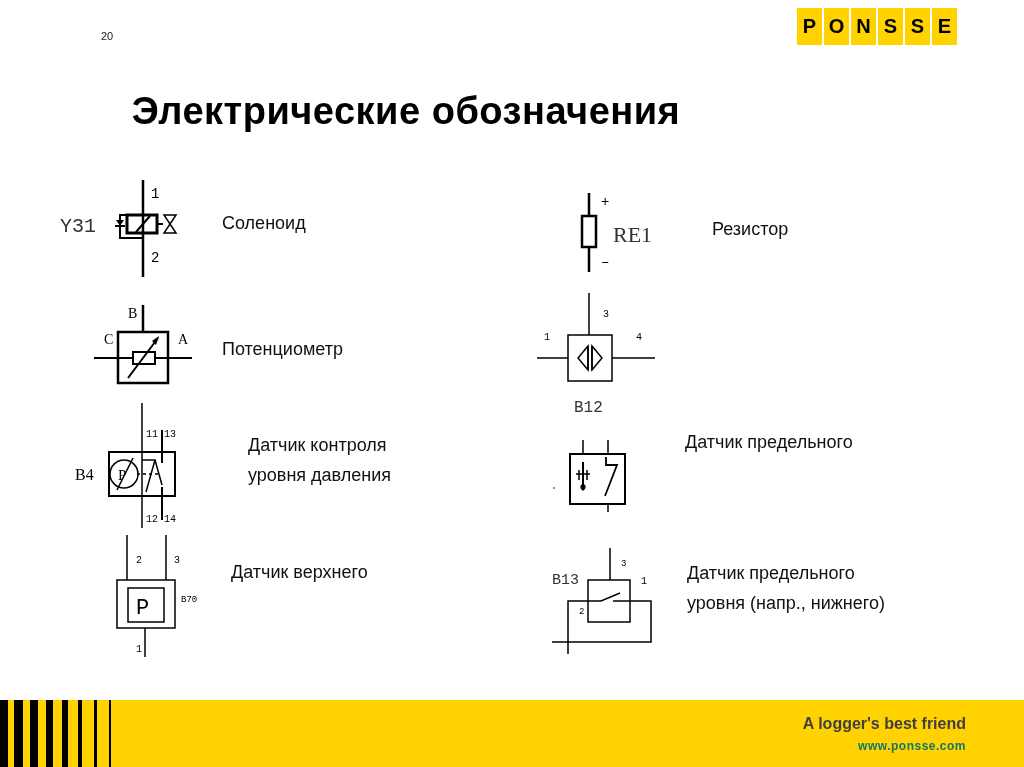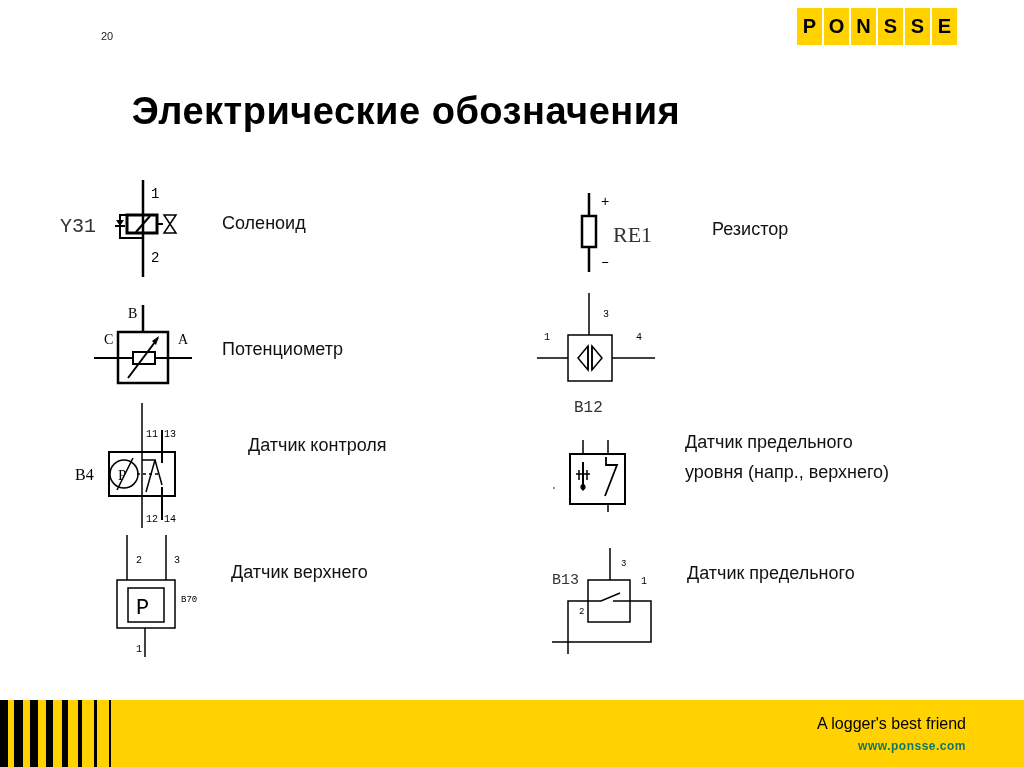--- a/index.html
+++ b/index.html
@@ -6,21 +6,21 @@
   body{width:1024px;height:767px;position:relative;overflow:hidden;font-family:"Liberation Sans",sans-serif;color:#000;}
   .abs{position:absolute;}
   .page-num{left:101px;top:30px;font-size:11px;color:#222;}
   .logo{left:797px;top:8px;display:flex;gap:2px;}
   .logo span{display:block;width:25px;height:37px;background:#ffd200;font-weight:bold;font-size:20px;line-height:37px;text-align:center;color:#000;letter-spacing:0;}
   .title{left:0;width:812px;top:90px;text-align:center;font-size:38px;font-weight:bold;letter-spacing:0.5px;}
   .label{font-size:18px;line-height:30px;color:#111;}
   svg{position:absolute;overflow:visible;}
   .footer{left:0;top:700px;width:1024px;height:67px;background:#ffd200;}
   .stripe{position:absolute;top:0;height:67px;background:#000;}
-  .slogan{right:58px;top:715px;font-size:16px;font-weight:normal;color:#000000;}
+  .slogan{right:58px;top:715px;font-size:16px;font-weight:bold;color:#404040;}
   .url{right:58px;top:739px;font-size:12px;font-weight:bold;color:#0f766e;letter-spacing:0.5px;}
 </style>
 </head>
 <body>
 
 <div class="abs page-num">20</div>
 
 <div class="abs logo">
   <span>P</span>
   <span>O</span>
@@ -106,37 +106,37 @@
     <line x1="80" y1="60" x2="87" y2="85"></line>
     <line x1="62" y1="74" x2="85" y2="74" stroke-dasharray="3,3"></line>
   </g>
   <text x="43" y="80" font-family="Liberation Serif, serif" font-size="15" fill="#000">P</text>
   <text x="0" y="80" font-family="Liberation Serif, serif" font-size="16" fill="#000">B4</text>
   <text x="71" y="37" font-family="Liberation Mono, monospace" font-size="10" fill="#000">11 13</text>
   <text x="71" y="122" font-family="Liberation Mono, monospace" font-size="10" fill="#000">12 14</text>
 </svg>
 <div class="abs label" style="left:232px;top:430px;margin-left:16px;">
   <div>Датчик контроля</div>
+  <div>уровня давления</div>
 </div>
 
 <svg style="left:545px;top:440px;" width="95" height="75" viewBox="0 0 95 75">
   <g stroke="#000" fill="none" stroke-width="1.5">
     <line x1="38" y1="0" x2="38" y2="14"></line>
     <line x1="63" y1="0" x2="63" y2="14"></line>
     <rect x="25" y="14" width="55" height="50" stroke-width="2"></rect>
     <line x1="63" y1="64" x2="63" y2="72"></line>
     <polyline points="61,17 61,25 72,25 60,56" stroke-width="1.8"></polyline>
     <line x1="38" y1="22" x2="38" y2="50" stroke-width="2"></line>
     <path d="M31,34 L45,34 M34,30 L34,40 M42,30 L42,40 M38,44 q-4,3 0,6 q4,-3 0,-6"></path>
   </g>
   <circle cx="9" cy="48" r="0.8" fill="#000"></circle>
 </svg>
 <div class="abs label" style="left:685px;top:427px;">
   <div>Датчик предельного</div>
-  <div>уровня (напр., верхнего)</div>
 </div>
 
 <svg style="left:110px;top:535px;" width="110" height="125" viewBox="0 0 110 125">
   <g stroke="#000" fill="none" stroke-width="1.5">
     <line x1="17" y1="0" x2="17" y2="45"></line>
     <line x1="56" y1="0" x2="56" y2="45"></line>
     <rect x="7" y="45" width="58" height="48"></rect>
     <rect x="18" y="53" width="36" height="34"></rect>
     <line x1="35" y1="93" x2="35" y2="122"></line>
   </g>
@@ -157,20 +157,21 @@
     <polyline points="40,53 20,53 20,106"></polyline>
     <polyline points="82,53 103,53 103,94 4,94"></polyline>
   </g>
   <text x="4" y="36" font-family="Liberation Mono, monospace" font-size="15" fill="#333">B13</text>
   <text x="73" y="18" font-family="Liberation Mono, monospace" font-size="9" fill="#000">3</text>
   <text x="93" y="36" font-family="Liberation Mono, monospace" font-size="10" fill="#000">1</text>
   <text x="31" y="66" font-family="Liberation Mono, monospace" font-size="9" fill="#000">2</text>
 </svg>
 <div class="abs label" style="left:687px;top:558px;">
   <div>Датчик предельного</div>
+  <div>уровня (напр., нижнего)</div>
 </div>
 
 <div class="abs footer">
   <div class="stripe" style="left:0;width:8px;"></div>
   <div class="stripe" style="left:14px;width:9px;"></div>
   <div class="stripe" style="left:30px;width:8px;"></div>
   <div class="stripe" style="left:46px;width:7px;"></div>
   <div class="stripe" style="left:62px;width:6px;"></div>
   <div class="stripe" style="left:78px;width:4px;"></div>
   <div class="stripe" style="left:94px;width:3px;"></div>

